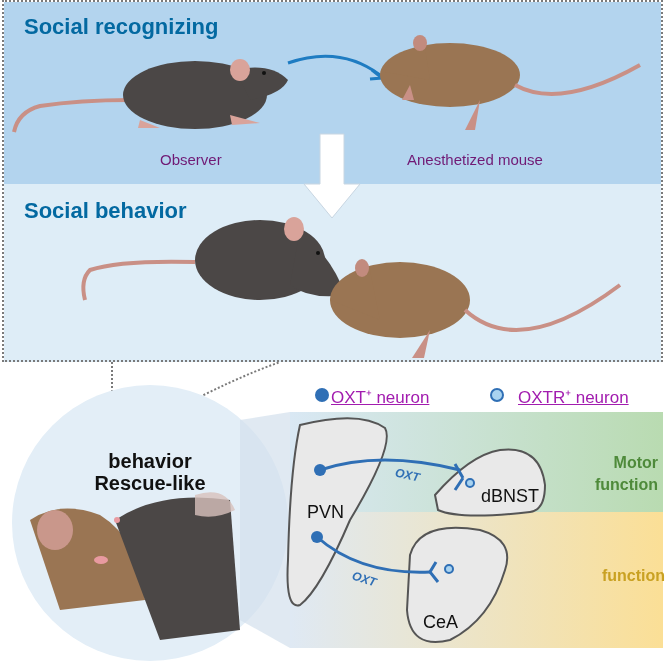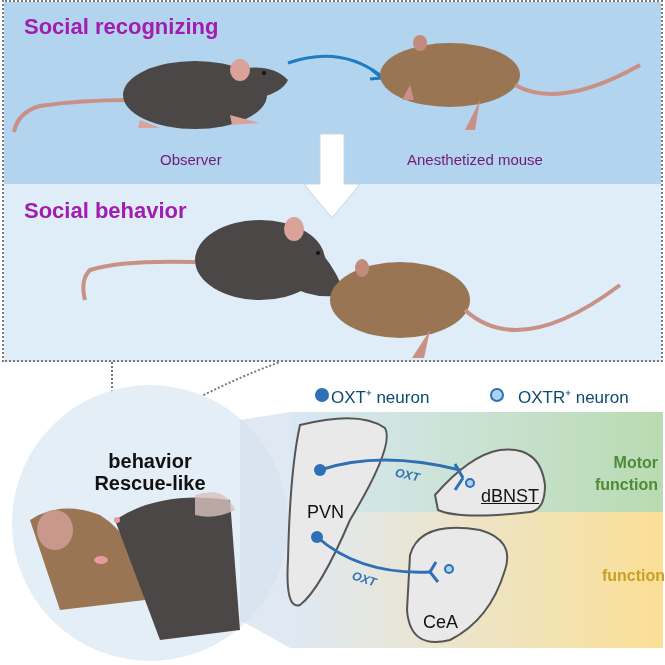--- a/index.html
+++ b/index.html
@@ -1,23 +1,23 @@
 <!DOCTYPE html>
 <html><head>
 <meta charset="utf-8">
 <style>
   html,body{margin:0;padding:0;background:#ffffff;}
   body{width:665px;height:665px;position:relative;overflow:hidden;font-family:"Liberation Sans",sans-serif;}
   .abs{position:absolute;}
   #panel-top{left:4px;top:2px;width:657px;height:182px;background:#b3d4ee;}
   #panel-mid{left:4px;top:184px;width:657px;height:178px;background:#deedf7;}
   .dot-frame{position:absolute;border:2px dotted #7a7a7a;box-sizing:border-box;}
-  .title{font-weight:bold;color:#a21caf;font-size:22px;}
+  .title{font-weight:bold;color:#0369a1;font-size:22px;}
   .caption{color:#701a75;font-size:15px;}
-  .legend-text{font-size:17px;color:#0c4a6e;}
+  .legend-text{font-size:17px;color:#a21caf;text-decoration:underline;}
   .region-label{font-size:18px;color:#111;}
   .fn-label{font-weight:bold;font-size:16px;text-align:right;line-height:22px;}
   .oxt-label{font-size:12px;font-weight:bold;color:#2f6fb5;font-style:italic;}
 </style>
 </head>
 <body>
 
 <div id="panel-top" class="abs"></div>
 <div id="panel-mid" class="abs"></div>
 <div class="dot-frame" style="left:2px;top:0;width:661px;height:362px;"></div>
@@ -120,21 +120,21 @@
 
 <div class="abs legend-text" style="left:331px;top:385px;">OXT⁺ neuron</div>
 <div class="abs legend-text" style="left:507px;top:385px;margin-left:11px;">OXTR⁺ neuron</div>
 
 <div class="abs" style="left:60px;top:450px;width:180px;text-align:center;font-weight:bold;font-size:20px;color:#111;line-height:22px;">
   <div>behavior</div>
   <div>Rescue-like</div>
 </div>
 
 <div class="abs region-label" style="left:307px;top:502px;">PVN</div>
-<div class="abs region-label" style="left:481px;top:486px;text-decoration:underline;">dBNST</div>
+<div class="abs region-label" style="left:481px;top:486px;">dBNST</div>
 <div class="abs region-label" style="left:423px;top:612px;">CeA</div>
 
 <div class="abs oxt-label" style="left:395px;top:468px;transform:rotate(12deg);">OXT</div>
 <div class="abs oxt-label" style="left:352px;top:572px;transform:rotate(18deg);">OXT</div>
 
 <div class="abs fn-label" style="left:558px;top:452px;width:100px;color:#4e8a3a;">
   <div>Motor</div>
   <div>function</div>
 </div>
 <div class="abs fn-label" style="left:540px;top:565px;width:125px;color:#c9a122;">

